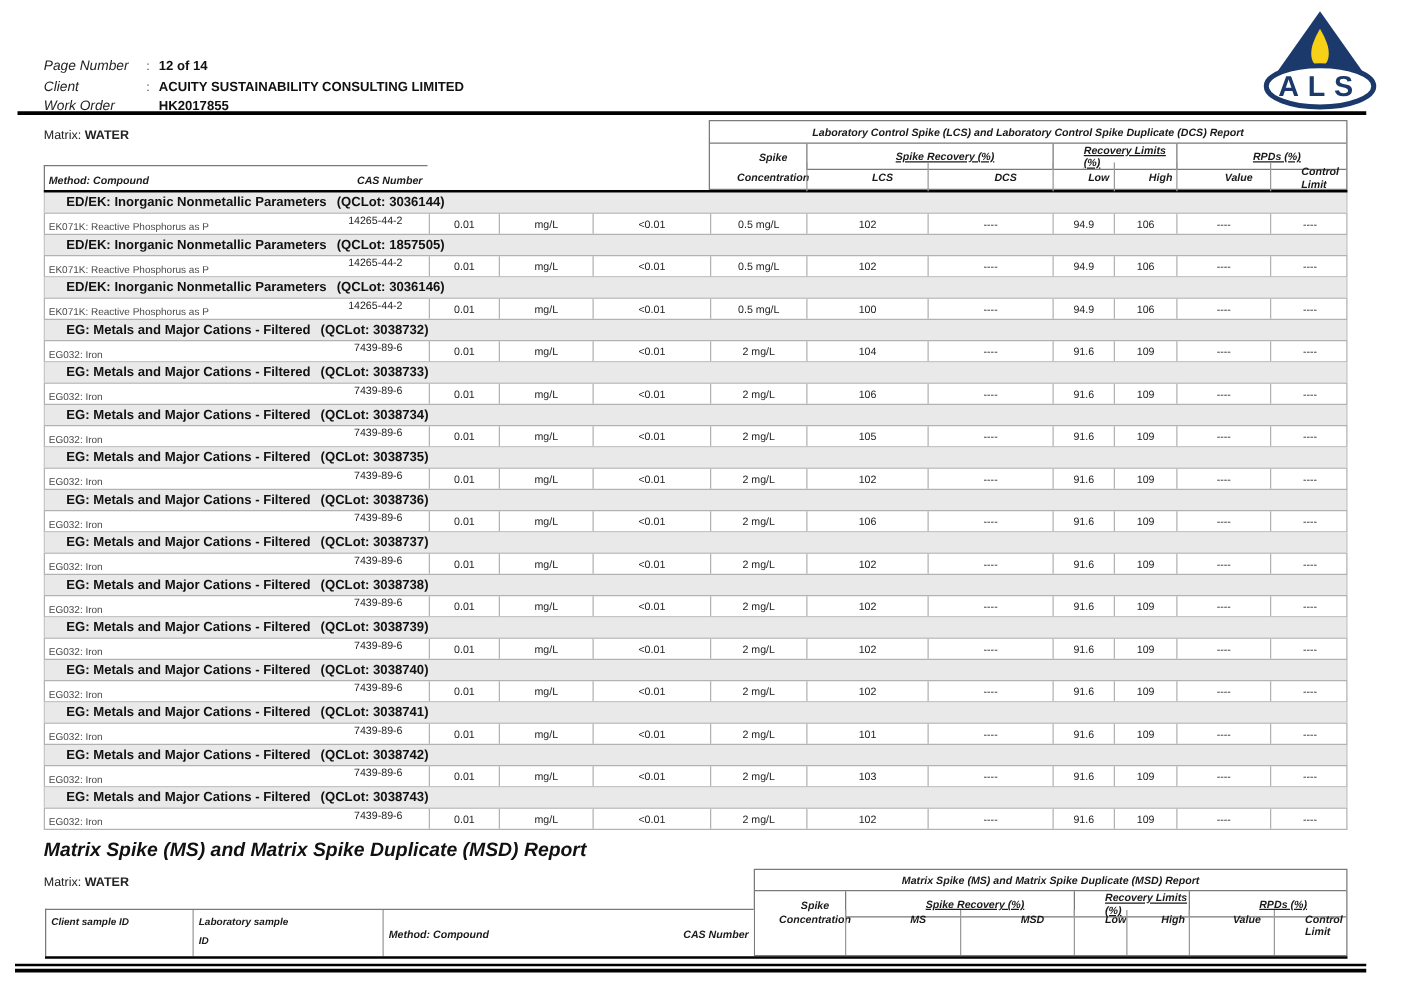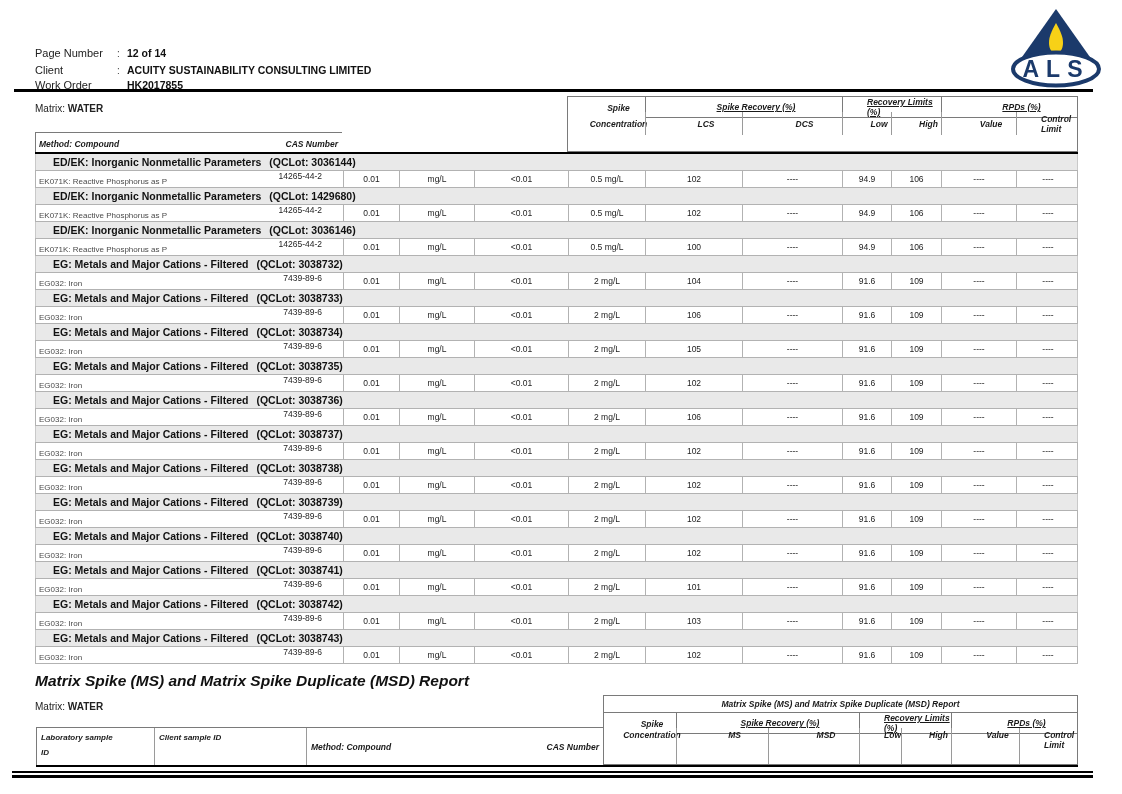--- a/index.html
+++ b/index.html
@@ -2,21 +2,21 @@
 <html><head>
 <meta charset="utf-8">
 <style>
   html,body{margin:0;padding:0;}
   body{
     width:1122px;height:794px;position:relative;background:#fff;overflow:hidden;
     font-family:"Liberation Sans",sans-serif;color:#1a1a1a;
   }
   
   .hdr-field{position:absolute;left:35px;height:14px;}
-  .hdr-label{display:inline-block;width:82px;font-size:11px;color:#222;}
+  .hdr-label{display:inline-block;width:82px;font-style:italic;font-size:11px;color:#222;}
   .hdr-sep{display:inline-block;width:10px;font-size:10px;color:#444;}
   .hdr-value{font-weight:bold;font-size:10.5px;color:#111;}
   .top-rule{position:absolute;left:14px;top:89px;width:1079px;height:3px;background:#000;}
   
   .logo{position:absolute;left:1000px;top:6px;width:112px;height:84px;}
   
   .matrix-line{position:absolute;font-size:10px;color:#222;}
   .matrix-line b{font-weight:bold;}
   
   .qc-table{position:absolute;left:35px;top:96px;width:1043px;}
@@ -98,20 +98,21 @@
 <div class="top-rule"></div>
 
 <div class="matrix-line" style="left:35px;top:103px;">
   <span>Matrix:</span>
   <b>WATER</b>
 </div>
 
 <div class="qc-table">
   <div class="qc-head">
     <div class="hbox lcs-box">
+      <div class="h-title">Laboratory Control Spike (LCS) and Laboratory Control Spike Duplicate (DCS) Report</div>
       <div class="grp-row">
         <div class="hcell">Spike</div>
         <div class="hcell">Spike Recovery (%)</div>
         <div class="hcell">Recovery Limits (%)</div>
         <div class="hcell">RPDs (%)</div>
       </div>
       <div class="sub-row">
         <div class="hcell">Concentration</div>
         <div class="hcell">LCS</div>
         <div class="hcell">DCS</div>
@@ -143,21 +144,21 @@
     <div class="val">102</div>
     <div class="val">----</div>
     <div class="val">94.9</div>
     <div class="val">106</div>
     <div class="val">----</div>
     <div class="val">----</div>
   </div>
 
   <div class="group-row">
     <span>ED/EK: Inorganic Nonmetallic Parameters</span>
-    <span class="qclot">(QCLot: 1429680)</span>
+    <span class="qclot">(QCLot: 1857505)</span>
   </div>
   <div class="data-row">
     <div class="cc">
       <span class="cas">14265-44-2</span>
       <span class="compound">EK071K: Reactive Phosphorus as P</span>
     </div>
     <div class="val">0.01</div>
     <div class="val">mg/L</div>
     <div class="val">&lt;0.01</div>
     <div class="val">0.5 mg/L</div>
@@ -463,25 +464,25 @@
     <div class="hcell">MS</div>
     <div class="hcell">MSD</div>
     <div class="hcell">Low</div>
     <div class="hcell">High</div>
     <div class="hcell">Value</div>
     <div class="hcell">Control Limit</div>
   </div>
 </div>
 
 <div class="ms-left-cells">
+  <div class="ms-lc">Client sample ID</div>
   <div class="ms-lc">
     <span>Laboratory sample</span>
     <span class="line2">ID</span>
   </div>
-  <div class="ms-lc">Client sample ID</div>
   <div class="ms-lc method">
     <span>Method: Compound</span>
     <span>CAS Number</span>
   </div>
 </div>
 
 <div class="ms-bottom-rule"></div>
 <div class="page-bottom-bar"></div>
 
 </body></html>

